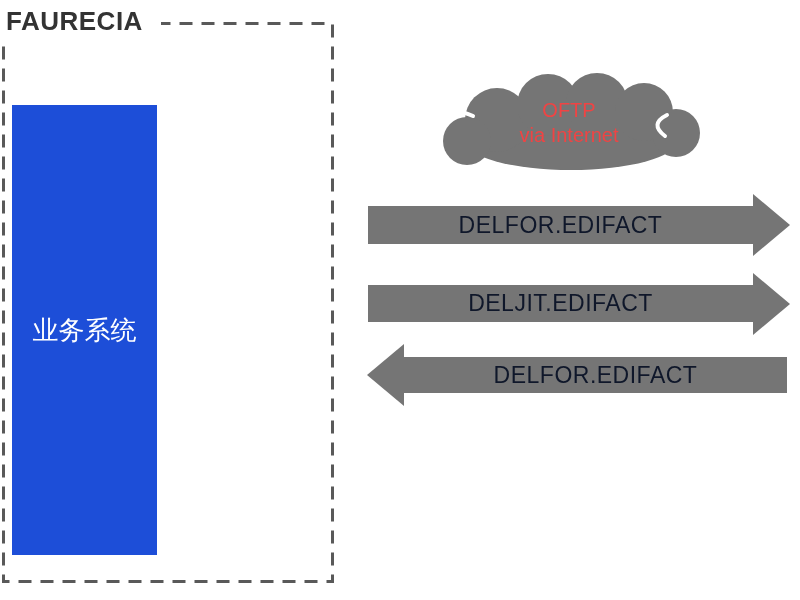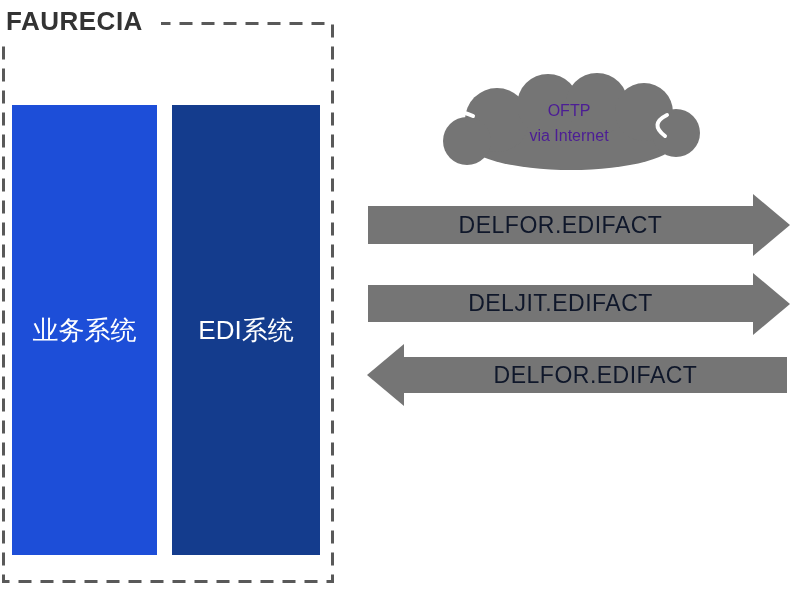--- a/index.html
+++ b/index.html
@@ -44,22 +44,22 @@
   .bar-business { left: 12px;  width: 145px; background: #1d4ed8; }
   .bar-edi      { left: 172px; width: 148px; background: #143C8D; }
 
   
   .cloud { position: absolute; left: 435px; top: 63px; width: 268px; height: 115px; z-index: 2; }
   .cloud svg { position: absolute; left: 0; top: 0; width: 100%; height: 100%; }
   .cloud-text {
     position: absolute; inset: 0;
     display: flex; flex-direction: column;
     align-items: center; justify-content: center;
-    color: #4c1d95;
-    font-size: 16px;
+    color: #ef4444;
+    font-size: 20px;
     line-height: 25px;
     z-index: 2;
     padding-top: 4px;
   }
 
   
   .arrow-body {
     position: absolute;
     background: #757575;
     display: flex;
@@ -98,23 +98,20 @@
   <svg class="boundary-svg" viewBox="0 0 800 600">
     <rect x="3.5" y="23.5" width="329" height="558" fill="none" stroke="#595959" stroke-width="3" stroke-dasharray="13 9"></rect>
   </svg>
 
   <div class="company-label">FAURECIA</div>
 
   <div class="bar bar-business">
     <span>业务系统</span>
   </div>
 
-  <div class="bar bar-edi">
-    <span>EDI系统</span>
-  </div>
 
   <div class="cloud">
     <svg viewBox="0 0 268 115" preserveAspectRatio="none">
       <g fill="#757575">
         <ellipse cx="136" cy="78" rx="106" ry="29"></ellipse>
         <circle cx="62" cy="57" r="32"></circle>
         <circle cx="113" cy="42" r="31"></circle>
         <circle cx="162" cy="41" r="31"></circle>
         <circle cx="209" cy="49" r="29"></circle>
         <circle cx="241" cy="70" r="24"></circle>

